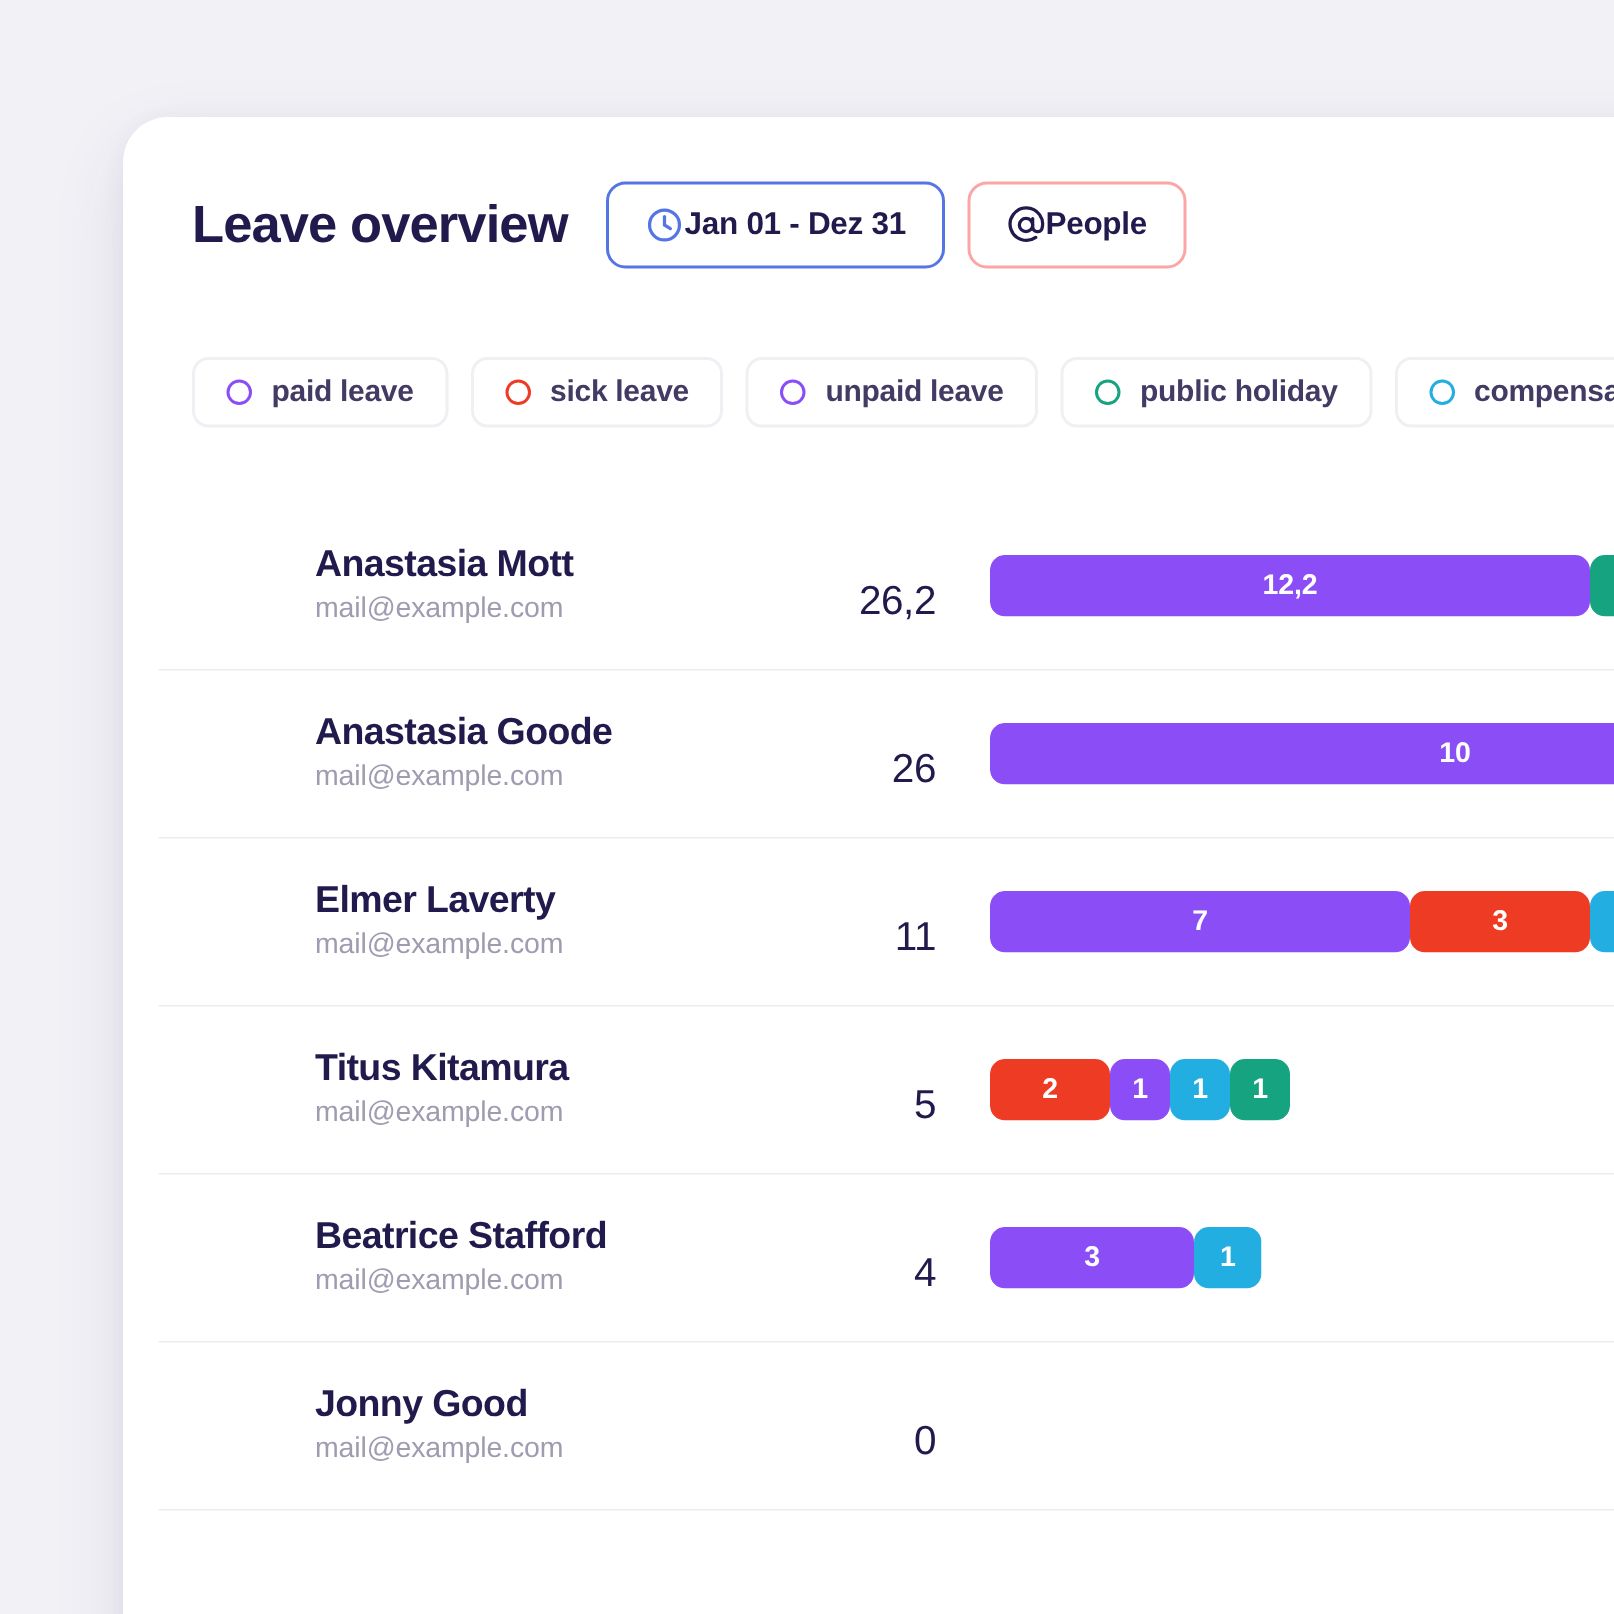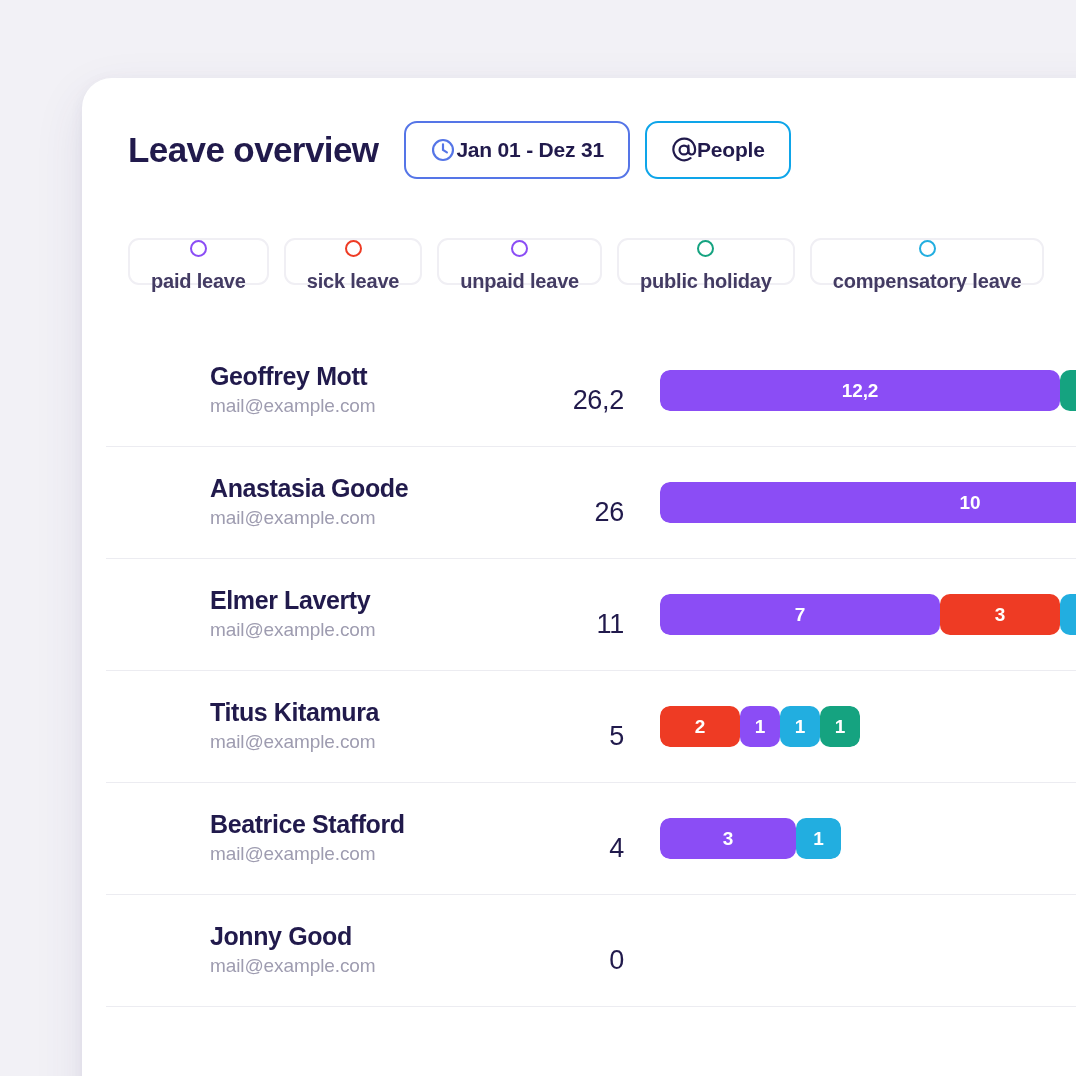--- a/index.html
+++ b/index.html
@@ -30,36 +30,36 @@
     color:#211a4c; white-space:nowrap;
     font-family:"Liberation Sans", sans-serif;
   }
   .filters { display:flex; gap:15px; align-items:center; }
   .filter-btn {
     display:flex; align-items:center; 
     height:58px; padding:0 24px;
     border:2px solid #5575e7; border-radius:13px;
     background:#fff; white-space:nowrap; cursor:pointer;
   }
-  .filter-btn.muted { border:2px solid #0ea5e9; }
+  .filter-btn.muted { border:2px solid #fca5a5; }
   .filter-label {
     font-size:21px; font-weight:700; color:#211a4c; letter-spacing:-.2px;
   }
   .ficon { display:flex; align-items:center; justify-content:center; flex:0 0 auto; }
 
   
   .legend {
     position:absolute; left:46px; top:160px; right:0;
     display:flex; gap:15px; align-items:center;
   }
   .legend-chip {
     display:flex; align-items:center; gap:13px;
     height:47px; padding:0 21px;
     border:2px solid #f0eff4; border-radius:11px;
-    background:#fff; white-space:nowrap; cursor:pointer;flex-direction:column;
+    background:#fff; white-space:nowrap; cursor:pointer;
   }
   .legend-dot {
     width:17px; height:17px; border-radius:50%;
     border:2.5px solid currentColor; flex:0 0 auto;
   }
   .legend-label { font-size:20px; font-weight:700; color:#433b63; letter-spacing:-.2px; }
 
   
   .rows { position:absolute; left:24px; top:257px; right:0; }
   .row {
@@ -138,21 +138,21 @@
         </div>
         <div class="legend-chip">
           <span class="legend-dot" style="color: rgb(34, 174, 224);"></span>
           <span class="legend-label">compensatory leave</span>
         </div>
       </div>
 
     <div class="rows" id="rows">
         <div class="row">
           <div class="person">
-            <div class="person-name">Geoffrey Mott</div>
+            <div class="person-name">Anastasia Mott</div>
             <div class="person-mail">mail@example.com</div>
           </div>
           <div class="total">26,2</div>
           <div class="barwrap">
             <div class="bar" style="width: 620px;">
               <div class="seg" style="width: 400px; background: rgb(139, 77, 245);">12,2</div>
               <div class="seg" style="width: 220px; background: rgb(21, 163, 128);"></div>
             </div>
           </div>
         </div>

